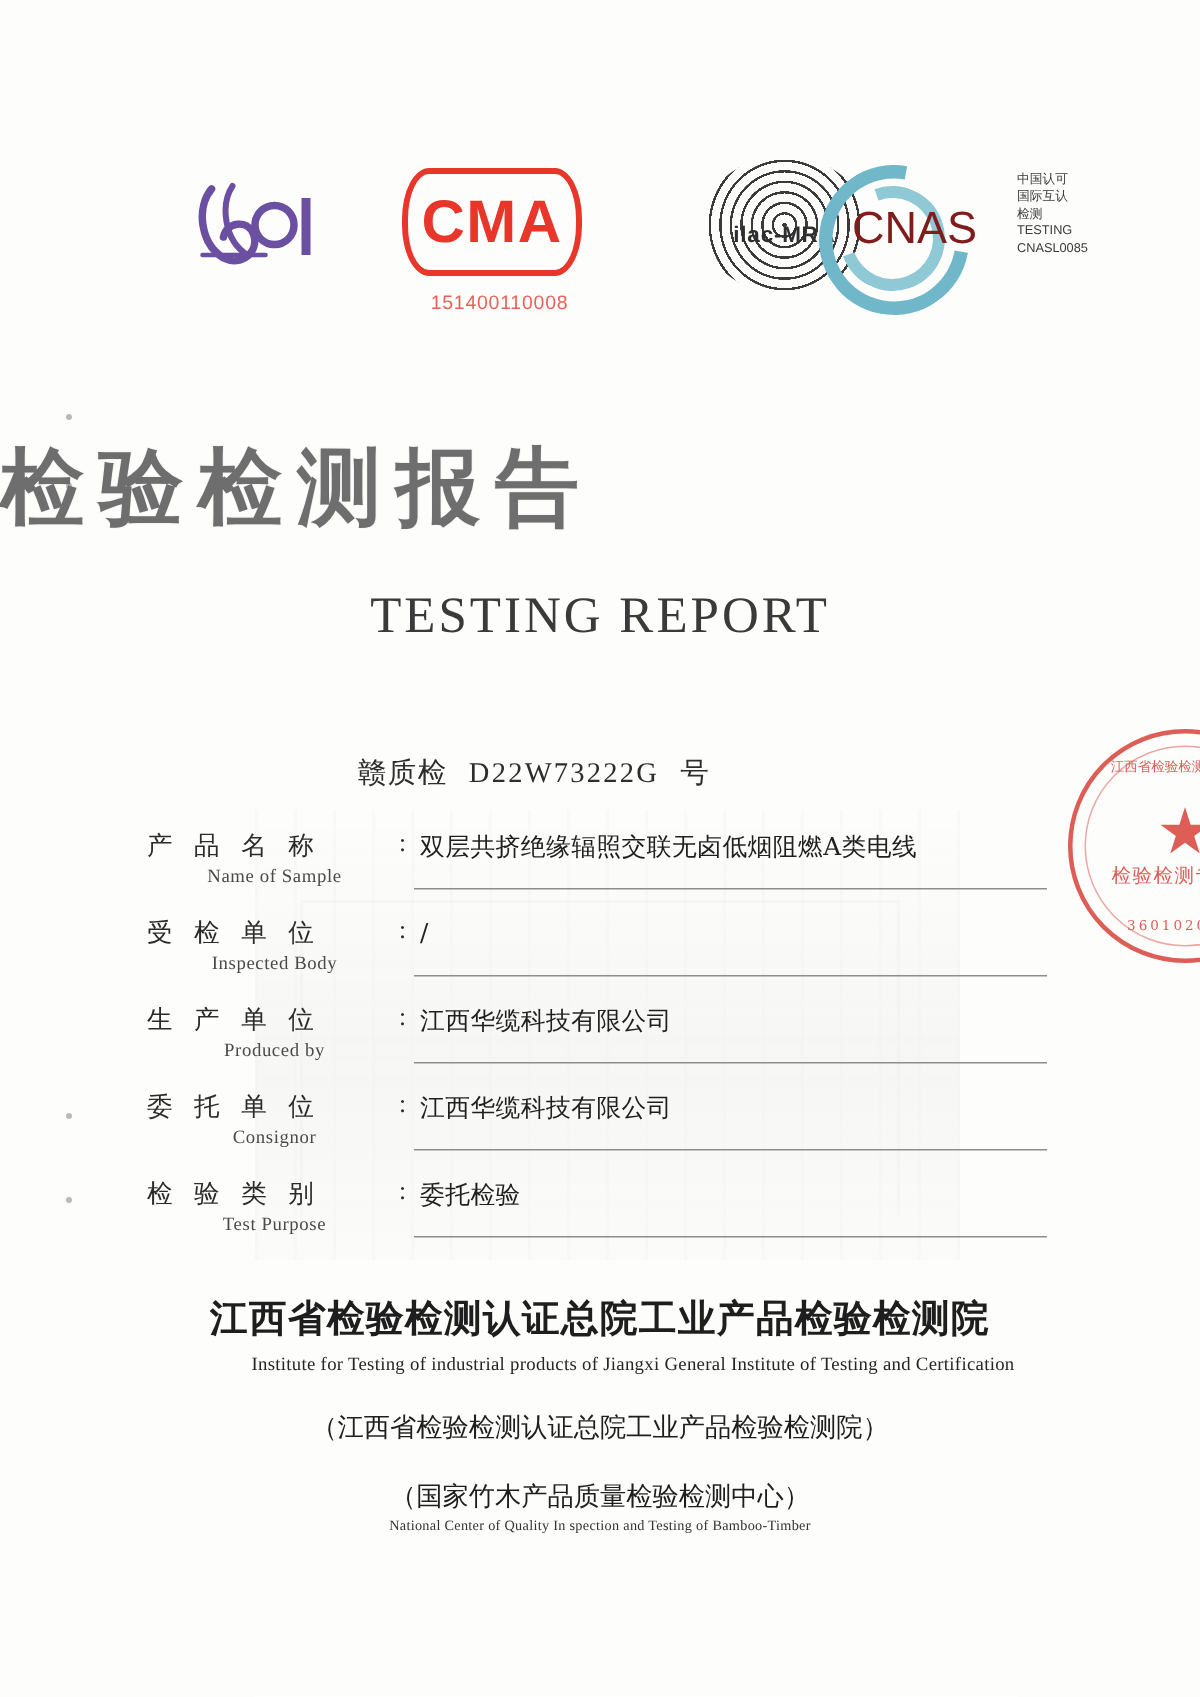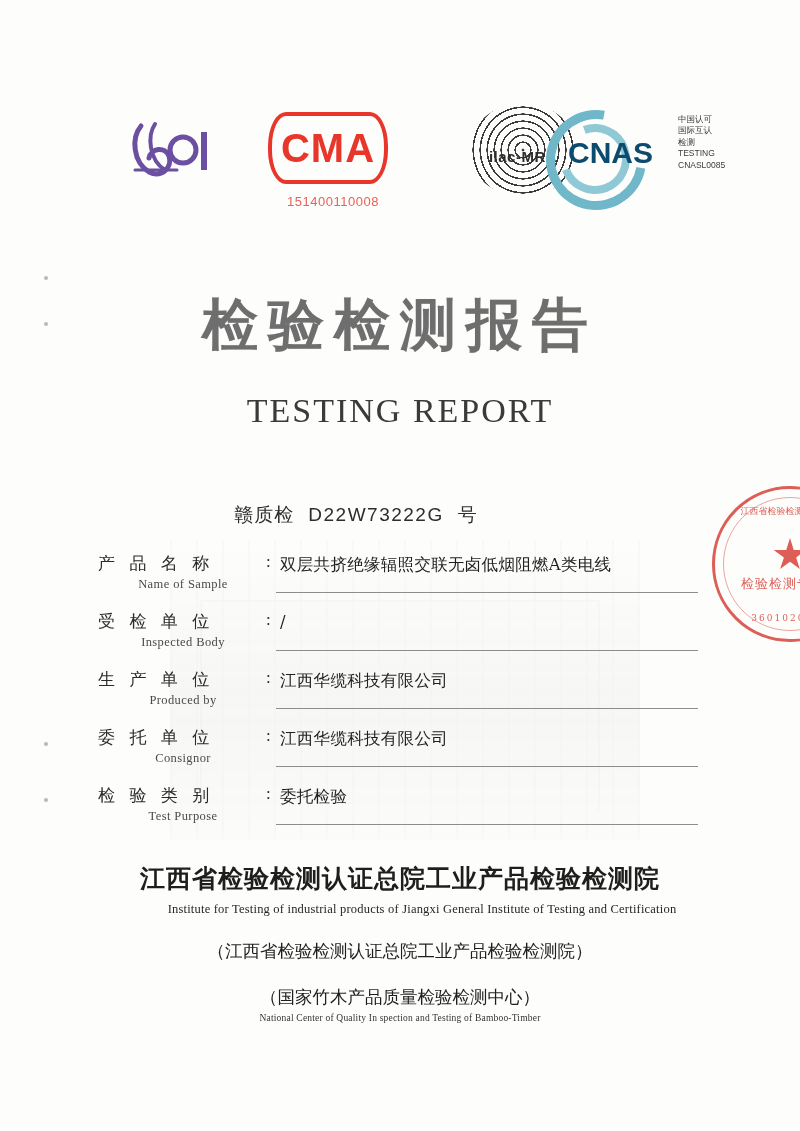--- a/index.html
+++ b/index.html
@@ -164,43 +164,42 @@
     border-radius: 50%;
     border: 8px solid #8fc9d6;
     border-left-color: transparent;
     transform: rotate(25deg);
   }
   .logo-cnas .word {
     position: absolute;
     left: 22px;
     top: 26px;
     font-size: 30px;
-    font-weight: bold;
-    color: #0c4a6e;
+    font-weight: normal;
+    color: #7f1d1d;
     font-family: "Liberation Sans", sans-serif;
     letter-spacing: 0px;
   }
   .cnas-side {
     position: absolute;
     left: 678px;
     top: 18px;
     width: 70px;
     font-size: 8.5px;
     line-height: 1.35;
     color: #3b3b3b;
     font-family: "Liberation Sans", sans-serif;
   }
 
   
   .title-cn {
     position: absolute;
     left: 0;
     top: 288px;
     width: 800px;
-    text-align: center;
     font-size: 56px;
     letter-spacing: 10px;
     color: #6e6e6e;
     font-family: "DejaVu Serif", serif;
     font-weight: bold;
     text-shadow: 0 0 1px rgba(0,0,0,0.15);
   }
   .title-en {
     position: absolute;
     left: 0;
@@ -216,21 +215,21 @@
   
   .report-no {
     position: absolute;
     left: 0;
     top: 502px;
     width: 712px;
     text-align: center;
     font-size: 19px;
     color: #2d2d2d;
     letter-spacing: 1px;
-    font-family: Liberation Sans, sans-serif;
+    font-family: Liberation Serif, serif;
   }
   .report-no .code {
     letter-spacing: 1.5px;
     margin: 0 14px;
   }
 
   
   .fields {
     position: absolute;
     left: 98px;

